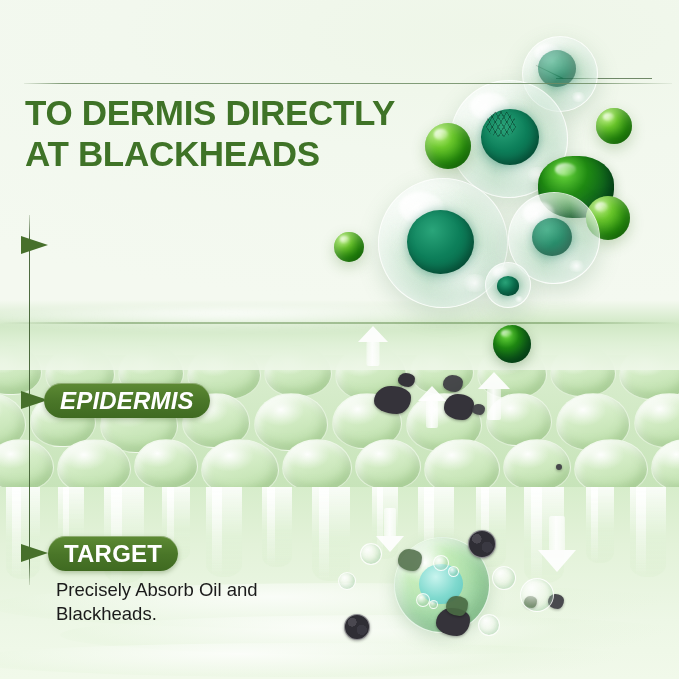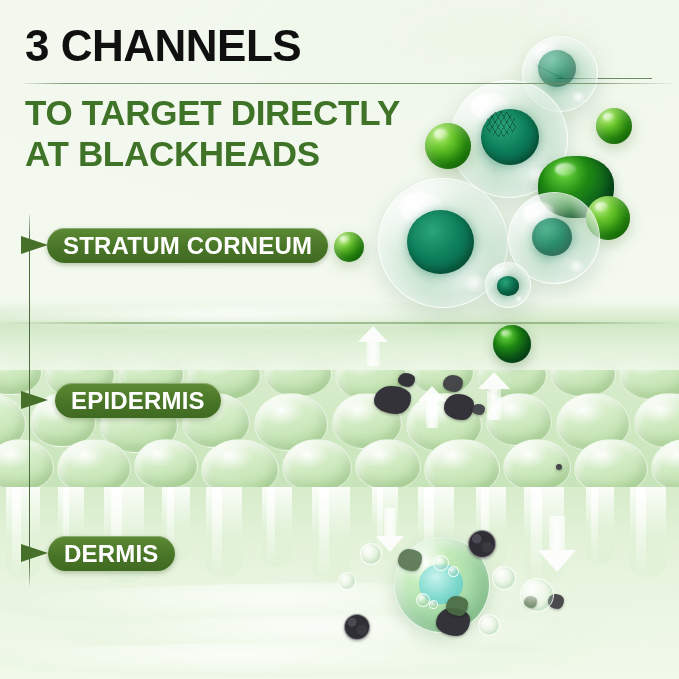--- a/index.html
+++ b/index.html
@@ -380,24 +380,24 @@
   <div class="tiny-bubble" style="left:492px; top:566px; width:24px; height:24px;"></div>
   <div class="tiny-bubble" style="left:520px; top:578px; width:34px; height:34px;"></div>
   <div class="tiny-bubble" style="left:478px; top:614px; width:22px; height:22px;"></div>
   <div class="tiny-bubble" style="left:338px; top:572px; width:18px; height:18px;"></div>
 
   <div id="spine"></div>
   <div class="spine-arrow" style="top:236px;"></div>
   <div class="spine-arrow" style="top:391px;"></div>
   <div class="spine-arrow" style="top:544px;"></div>
 
-  <div id="headline">3 CHANNELS</div>
   <div id="rule"></div>
-  <div id="subheadline" style="white-space:pre-line;">TO TARGET DIRECTLY
+  <div id="subheadline" style="white-space:pre-line;">TO DERMIS DIRECTLY
 AT BLACKHEADS</div>
 
-  <div class="badge" style="left:47px; top:228px;">STRATUM CORNEUM</div>
-
-  <div class="badge" style="left:55px; top:383px;">EPIDERMIS</div>
-
-  <div class="badge" style="left:48px; top:536px;">DERMIS</div>
+
+  <div class="badge" style="left:44px; top:383px;font-style:italic;">EPIDERMIS</div>
+
+  <div class="badge" style="left:48px; top:536px;">TARGET</div>
+  <div class="caption" style="left:56px; top:578px;">Precisely Absorb Oil and
+Blackheads.</div>
 
 </div>
 
 </body></html>

